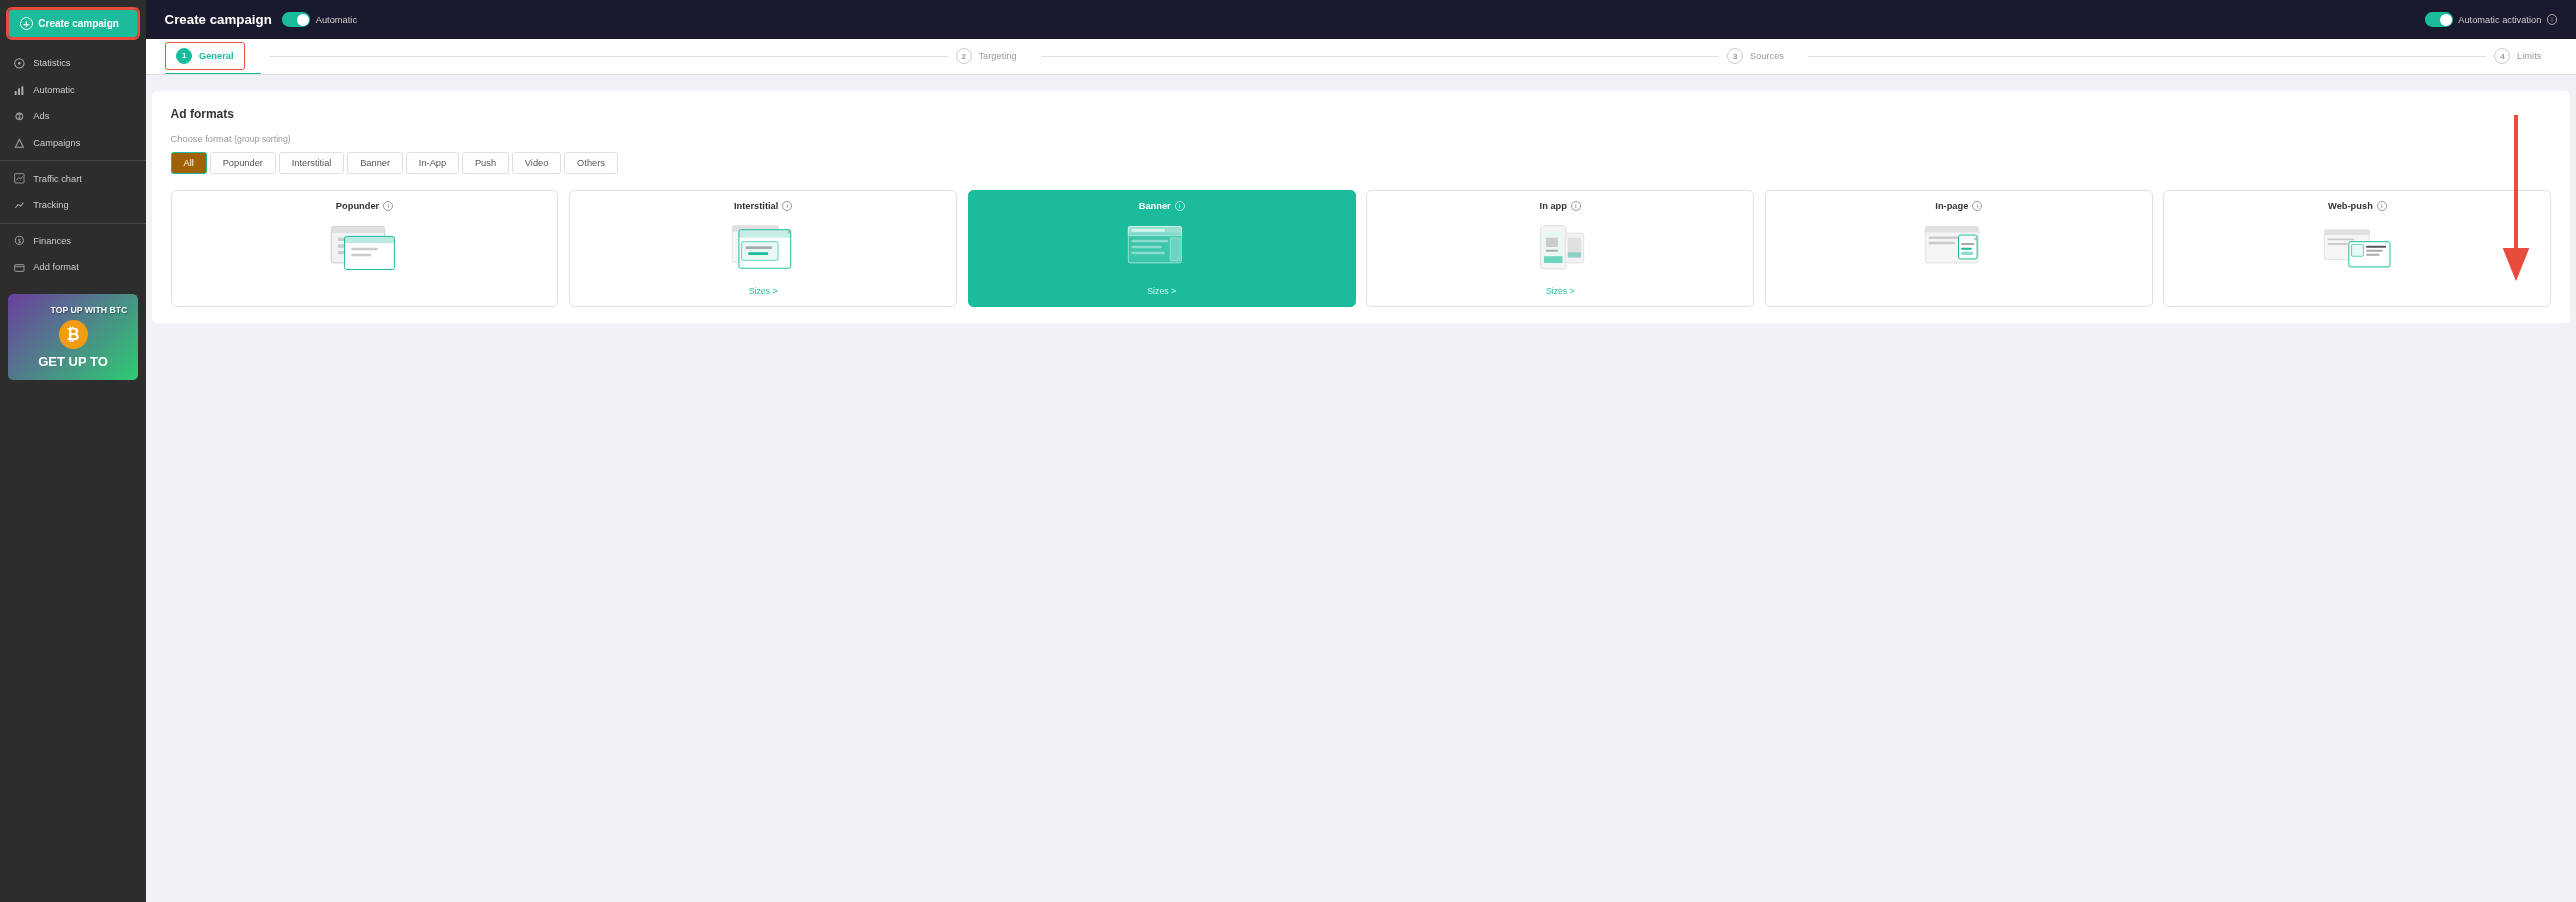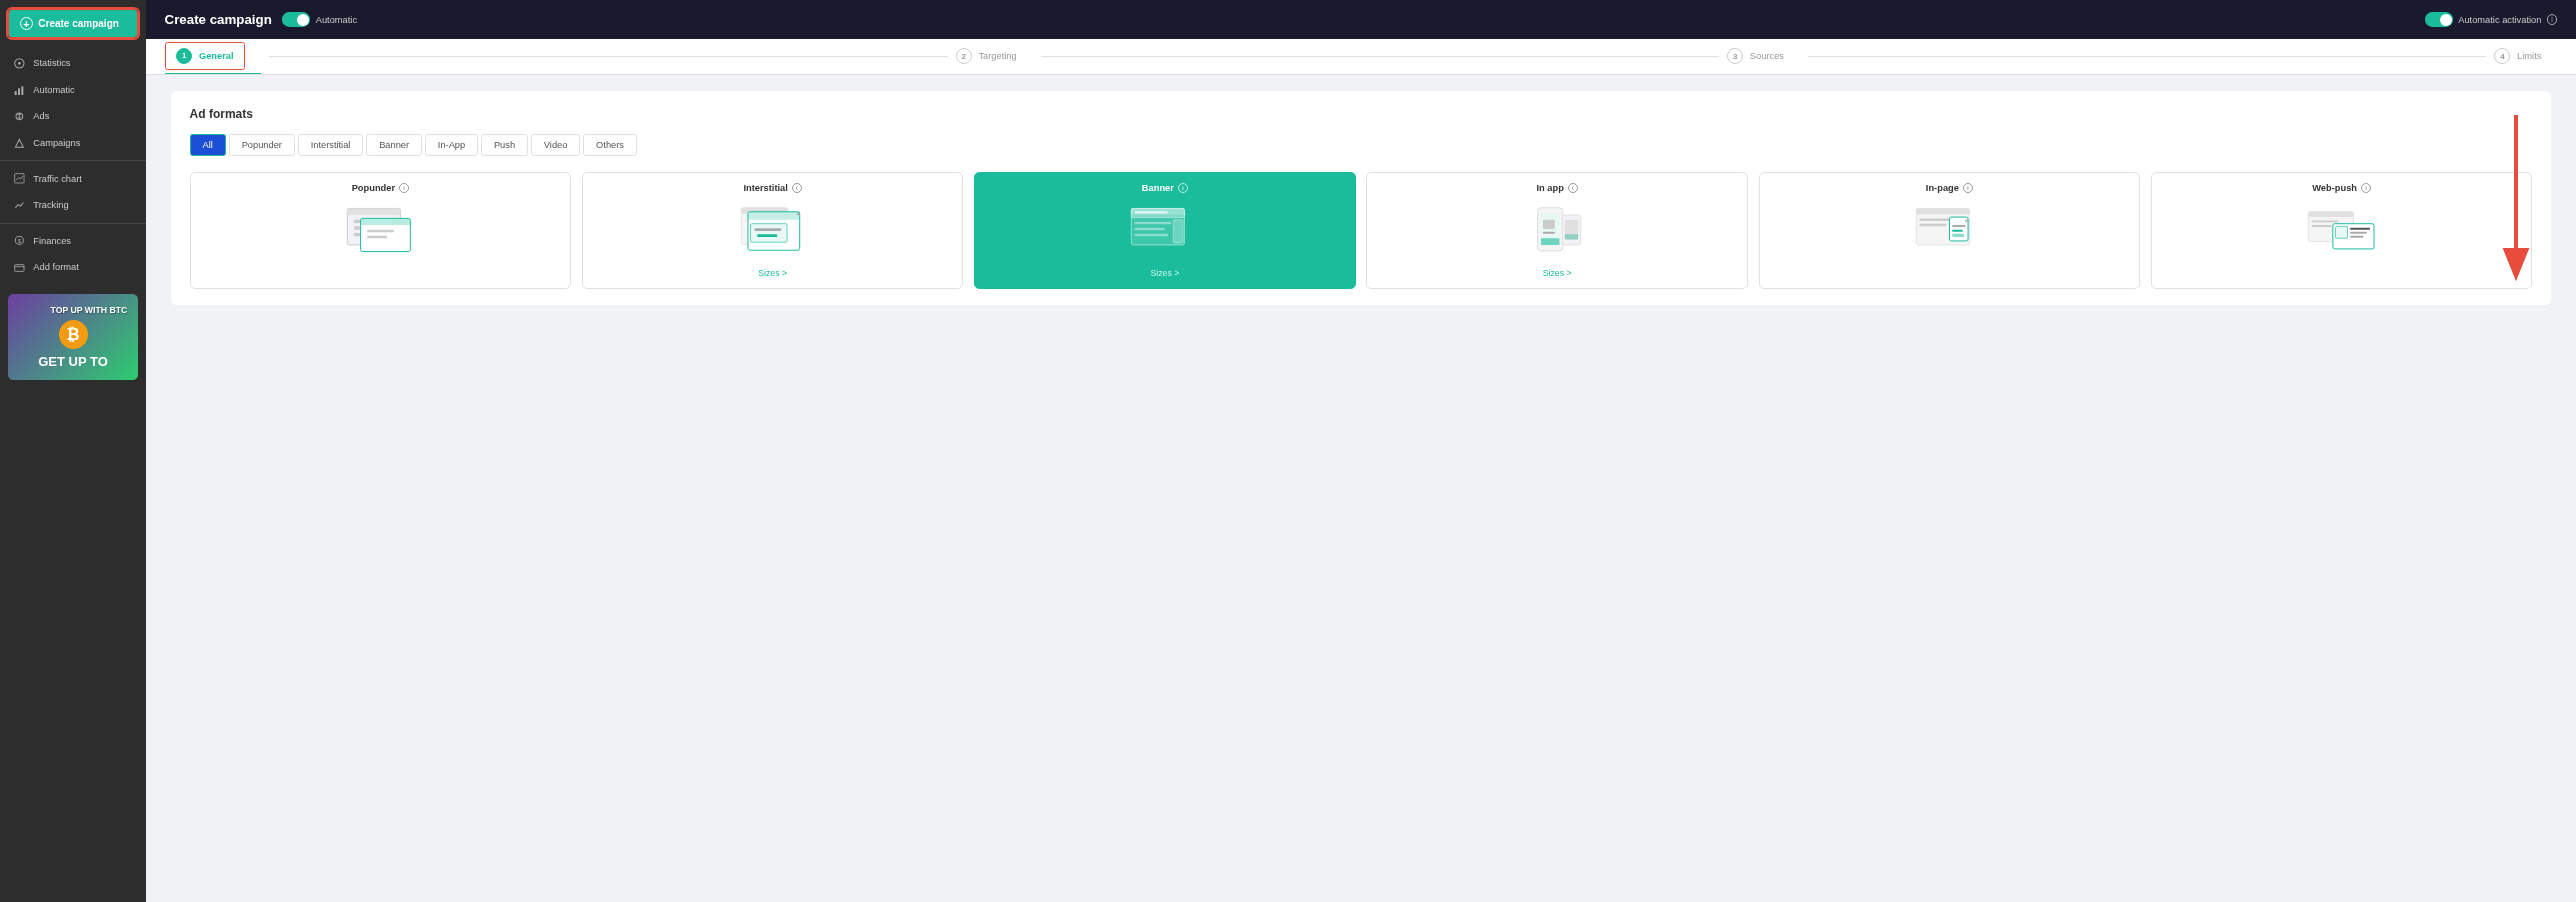--- a/index.html
+++ b/index.html
@@ -158,21 +158,21 @@
       border: 1.3px solid #e74c3c;
       border-radius: 2.7px;
       padding: 5.3px 10.7px;
       margin: 2.7px 0;
       display: flex; align-items: center; gap: 6.7px;
     }
 
     
     .content-area {
       flex: 1;
-      padding: 16px 25px;
+      padding: 16px 6px;
       overflow-y: auto;
       background: #f0f2f5;
       position: relative;
     }
 
     
     .ad-formats-card {
       background: #fff;
       border-radius: 5.3px;
       padding: 16px 18.6px;
@@ -187,21 +187,21 @@
     .format-tab {
       padding: 4.7px 12px;
       border-radius: 2.7px;
       border: 0.7px solid #e0e0e0;
       background: #fff;
       color: #555;
       font-size: 9.3px;
       cursor: pointer;
       transition: background 0.15s;
     }
-    .format-tab.active { background: #1d4ed8; color: #fff; border-color: #1abc9c; text-align: right; }
+    .format-tab.active { background: #a16207; color: #fff; border-color: #1abc9c; text-align: right; }
 
     
     .ad-cards-grid {
       display: flex;
       gap: 10.7px;
       flex-wrap: nowrap;
       overflow-x: auto;
     }
     .ad-card {
       min-width: 120px;
@@ -436,20 +436,24 @@
     <div class="red-arrow">
       <svg width="40" height="173" viewBox="0 0 60 260">
         <line x1="30" y1="0" x2="30" y2="200" stroke="#e74c3c" stroke-width="6"></line>
         <polygon points="10,200 50,200 30,250" fill="#e74c3c"></polygon>
       </svg>
     </div>
 
     <div class="ad-formats-card">
       <h2 class="ad-formats-title">Ad formats</h2>
 
+      <p class="choose-format-label">
+        <span>Choose format</span>
+        <span style="color:#999;font-size:8.7px;">(group sorting)</span>
+      </p>
 
       <div class="format-tabs">
         <button class="format-tab active">All</button>
         <button class="format-tab">Popunder</button>
         <button class="format-tab">Interstitial</button>
         <button class="format-tab">Banner</button>
         <button class="format-tab">In-App</button>
         <button class="format-tab">Push</button>
         <button class="format-tab">Video</button>
         <button class="format-tab">Others</button>

